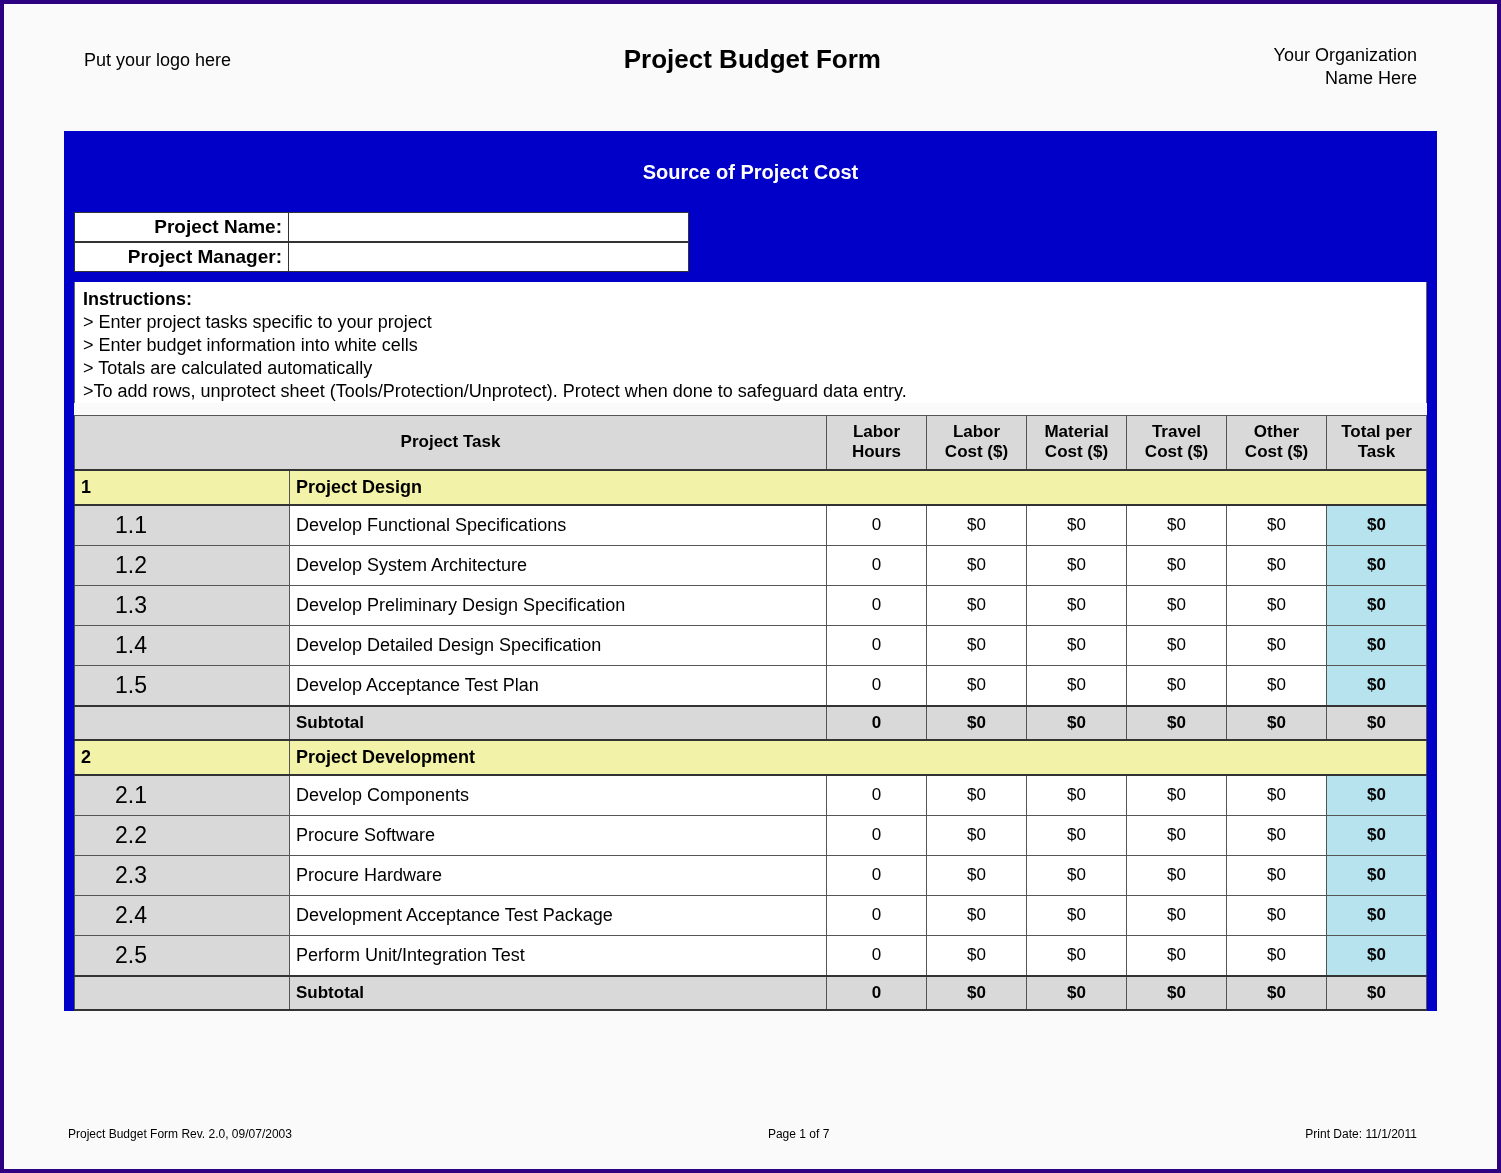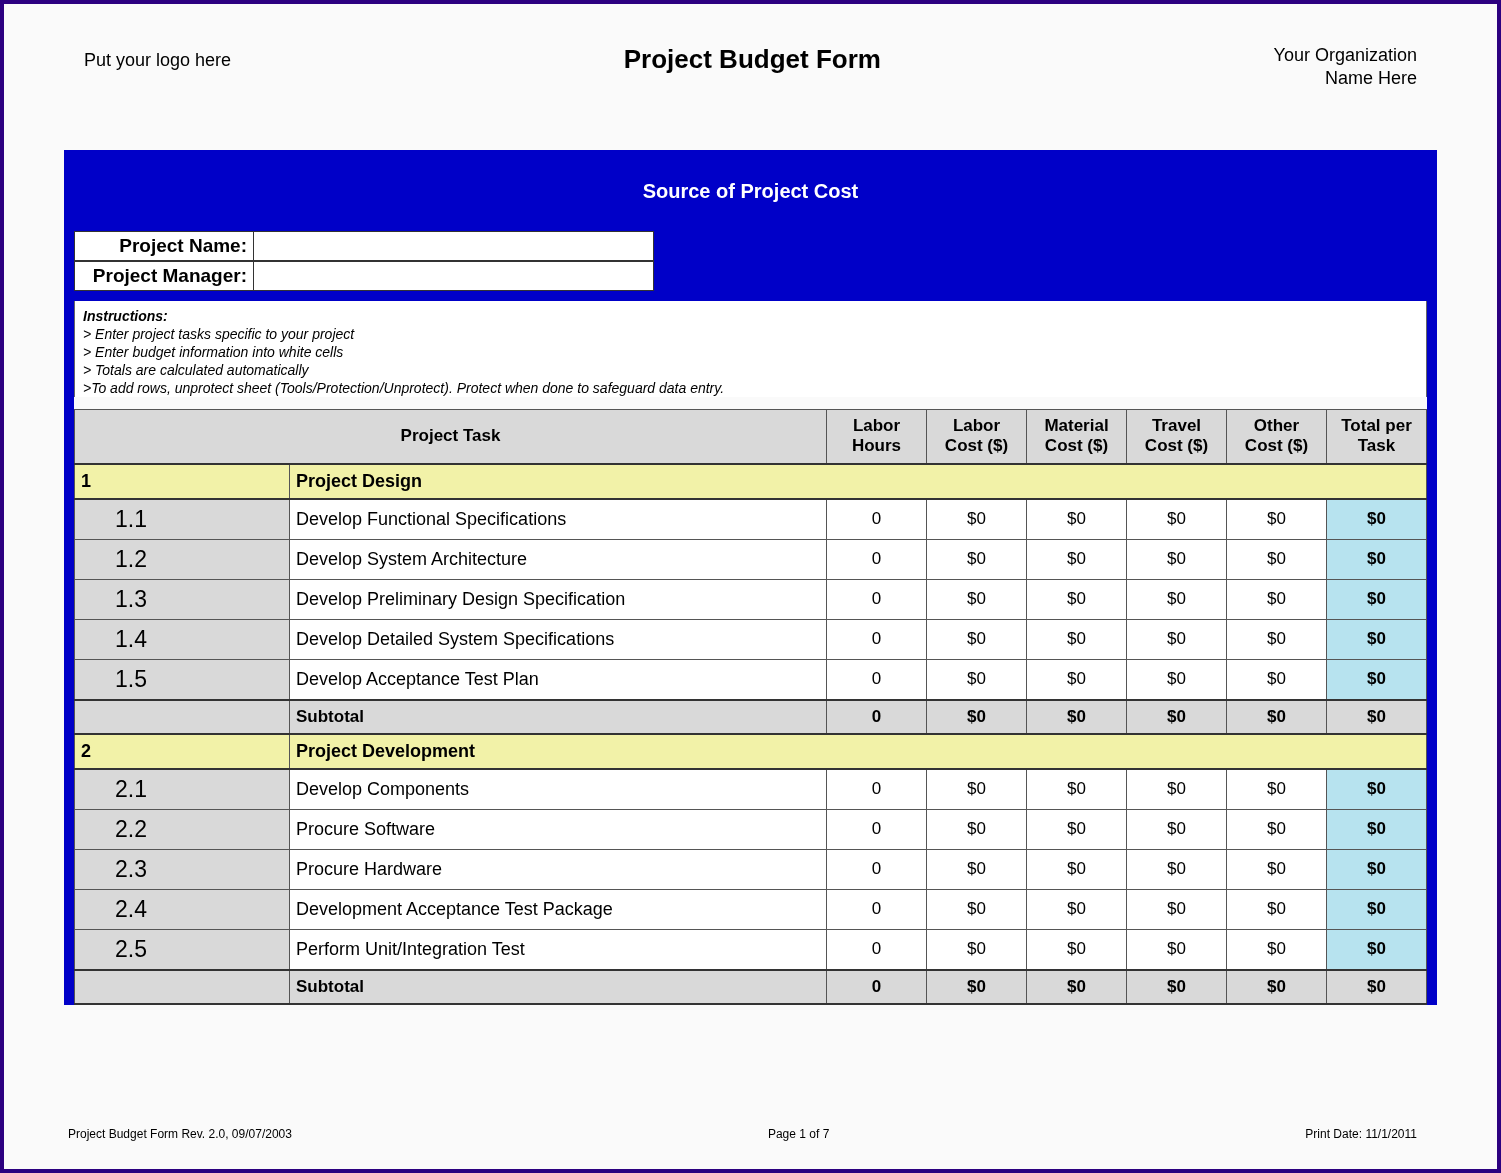--- a/index.html
+++ b/index.html
@@ -9,21 +9,21 @@
     width: 1501px;
     height: 1173px;
     border: 4px solid #2c0080;
     padding: 40px 60px 20px 60px;
     position: relative;
   }
   .header-row {
     display: flex;
     justify-content: flex-start;
     align-items: flex-start;
-    margin-bottom: 59px;
+    margin-bottom: 40px;
     padding: 0 20px;
   }
   .logo-text { font-size: 18px; padding-top: 6px; }
   .doc-title { font-size: 26px; font-weight: bold; text-align: center; flex: 1; }
   .org-name { font-size: 18px; font-weight: normal; text-align: right; line-height: 1.3; }
 
   .form-box {
     border-top: 10px solid #0000c8;
     border-left: 10px solid #0000c8;
     border-right: 10px solid #0000c8;
@@ -38,39 +38,38 @@
     padding: 20px 0 28px 0;
   }
   .meta-area {
     background: #0000c8;
     padding: 0 0 10px 0;
   }
   .meta-row {
     display: flex;
   }
   .meta-label {
-    width: 180px;
+    width: 215px;
     background: #fff;
     border: 1px solid #333;
     font-weight: bold;
     font-size: 19px;
     text-align: right;
     padding: 3px 6px 3px 4px;
   }
   .meta-input {
     width: 400px;
     background: #fff;
     border: 1px solid #333;
     border-left: none;
     height: auto;
   }
   .instructions {
     background: #fff;
-    font-style: italic;
-    font-size: 14px;
+    font-size: 18px;
     padding: 6px 4px 0 4px;
     border-left: 1px solid #666;
     border-right: 1px solid #666;
   }
   .instructions .ititle { font-weight: bold; }
   .instructions div { padding: 1px 4px; }
 
   table.budget {
     width: 100%;
     border-collapse: collapse;
@@ -206,21 +205,21 @@
           <td class="taskcell">Develop Preliminary Design Specification</td>
           <td class="num">0</td>
           <td class="num">$0</td>
           <td class="num">$0</td>
           <td class="num">$0</td>
           <td class="num">$0</td>
           <td class="total">$0</td>
         </tr>
         <tr class="datarow">
           <td class="idcell">1.4</td>
-          <td class="taskcell">Develop Detailed System Specifications</td>
+          <td class="taskcell">Develop Detailed Design Specification</td>
           <td class="num">0</td>
           <td class="num">$0</td>
           <td class="num">$0</td>
           <td class="num">$0</td>
           <td class="num">$0</td>
           <td class="total">$0</td>
         </tr>
         <tr class="datarow">
           <td class="idcell">1.5</td>
           <td class="taskcell">Develop Acceptance Test Plan</td>

